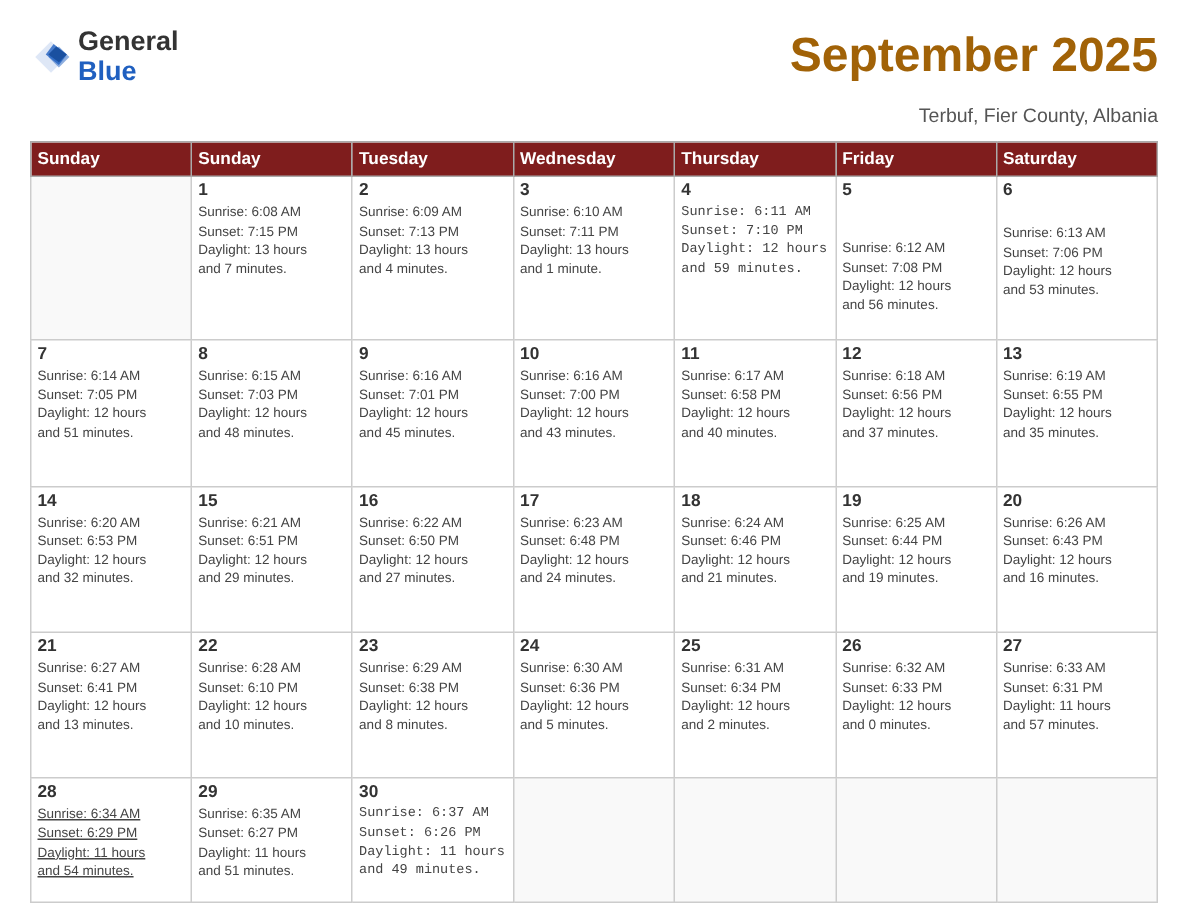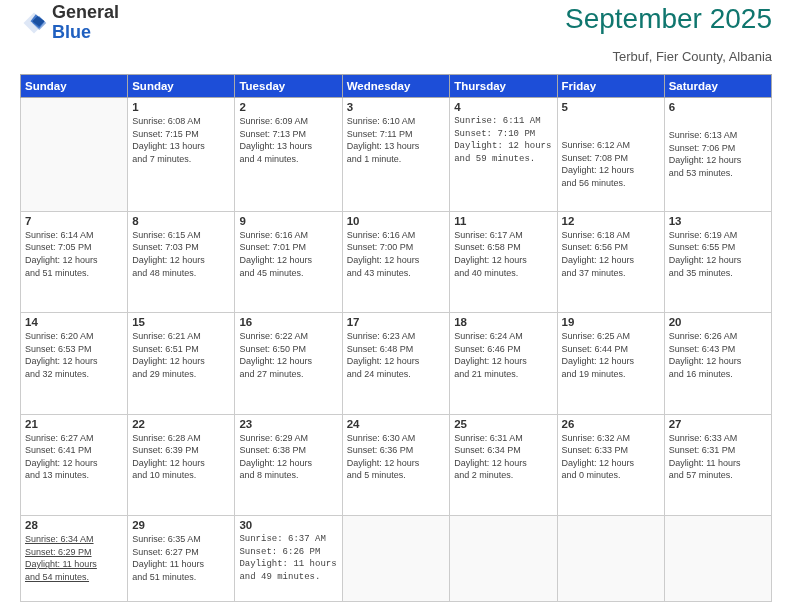--- a/index.html
+++ b/index.html
@@ -6,21 +6,21 @@
     body {
       width: 792px;
       height: 612px;
       font-family: Arial, sans-serif;
       background: #fff;
       overflow: hidden;
     }
     .page {
       width: 792px;
       height: 612px;
-      padding: 3px 20px 10px 20px;
+      padding: 18px 20px 10px 20px;
       display: flex;
       flex-direction: column;
     }
     .header {
       display: flex;
       justify-content: space-between;
       align-items: flex-start;
       margin-bottom: 10px;
     }
     .logo {
@@ -36,36 +36,36 @@
     .logo-general { color: #333; }
     .logo-blue { color: #2060c0; }
     .logo-icon {
       width: 28px;
       height: 28px;
     }
     .title-block {
       text-align: right;
     }
     .month-title {
-      font-size: 28px;
-      color: #0f766e;
-      font-weight: normal;
+      font-size: 32px;
+      color: #a16207;
+      font-weight: bold;
     }
     .subtitle {
       font-size: 13px;
       color: #555;
       margin-top: 14px;
     }
     .calendar {
       width: 100%;
       border-collapse: collapse;
       flex: 1;
     }
     .calendar th {
-      background: #1d4ed8;
+      background: #7f1d1d;
       color: #fff;
       font-size: 11.5px;
       font-weight: bold;
       padding: 5px 4px;
       text-align: left;
       border: 1px solid #aaa;
     }
     .calendar td {
       vertical-align: top;
       border: 1px solid #ccc;
@@ -282,21 +282,21 @@
           <td>
             <span class="day-num">21</span>
             <div class="day-info" style="white-space: pre-line;">Sunrise: 6:27 AM
 Sunset: 6:41 PM
 Daylight: 12 hours
 and 13 minutes.</div>
           </td>
           <td>
             <span class="day-num">22</span>
             <div class="day-info" style="white-space: pre-line;">Sunrise: 6:28 AM
-Sunset: 6:39 PM
+Sunset: 6:10 PM
 Daylight: 12 hours
 and 10 minutes.</div>
           </td>
           <td>
             <span class="day-num">23</span>
             <div class="day-info" style="white-space: pre-line;">Sunrise: 6:29 AM
 Sunset: 6:38 PM
 Daylight: 12 hours
 and 8 minutes.</div>
           </td>

